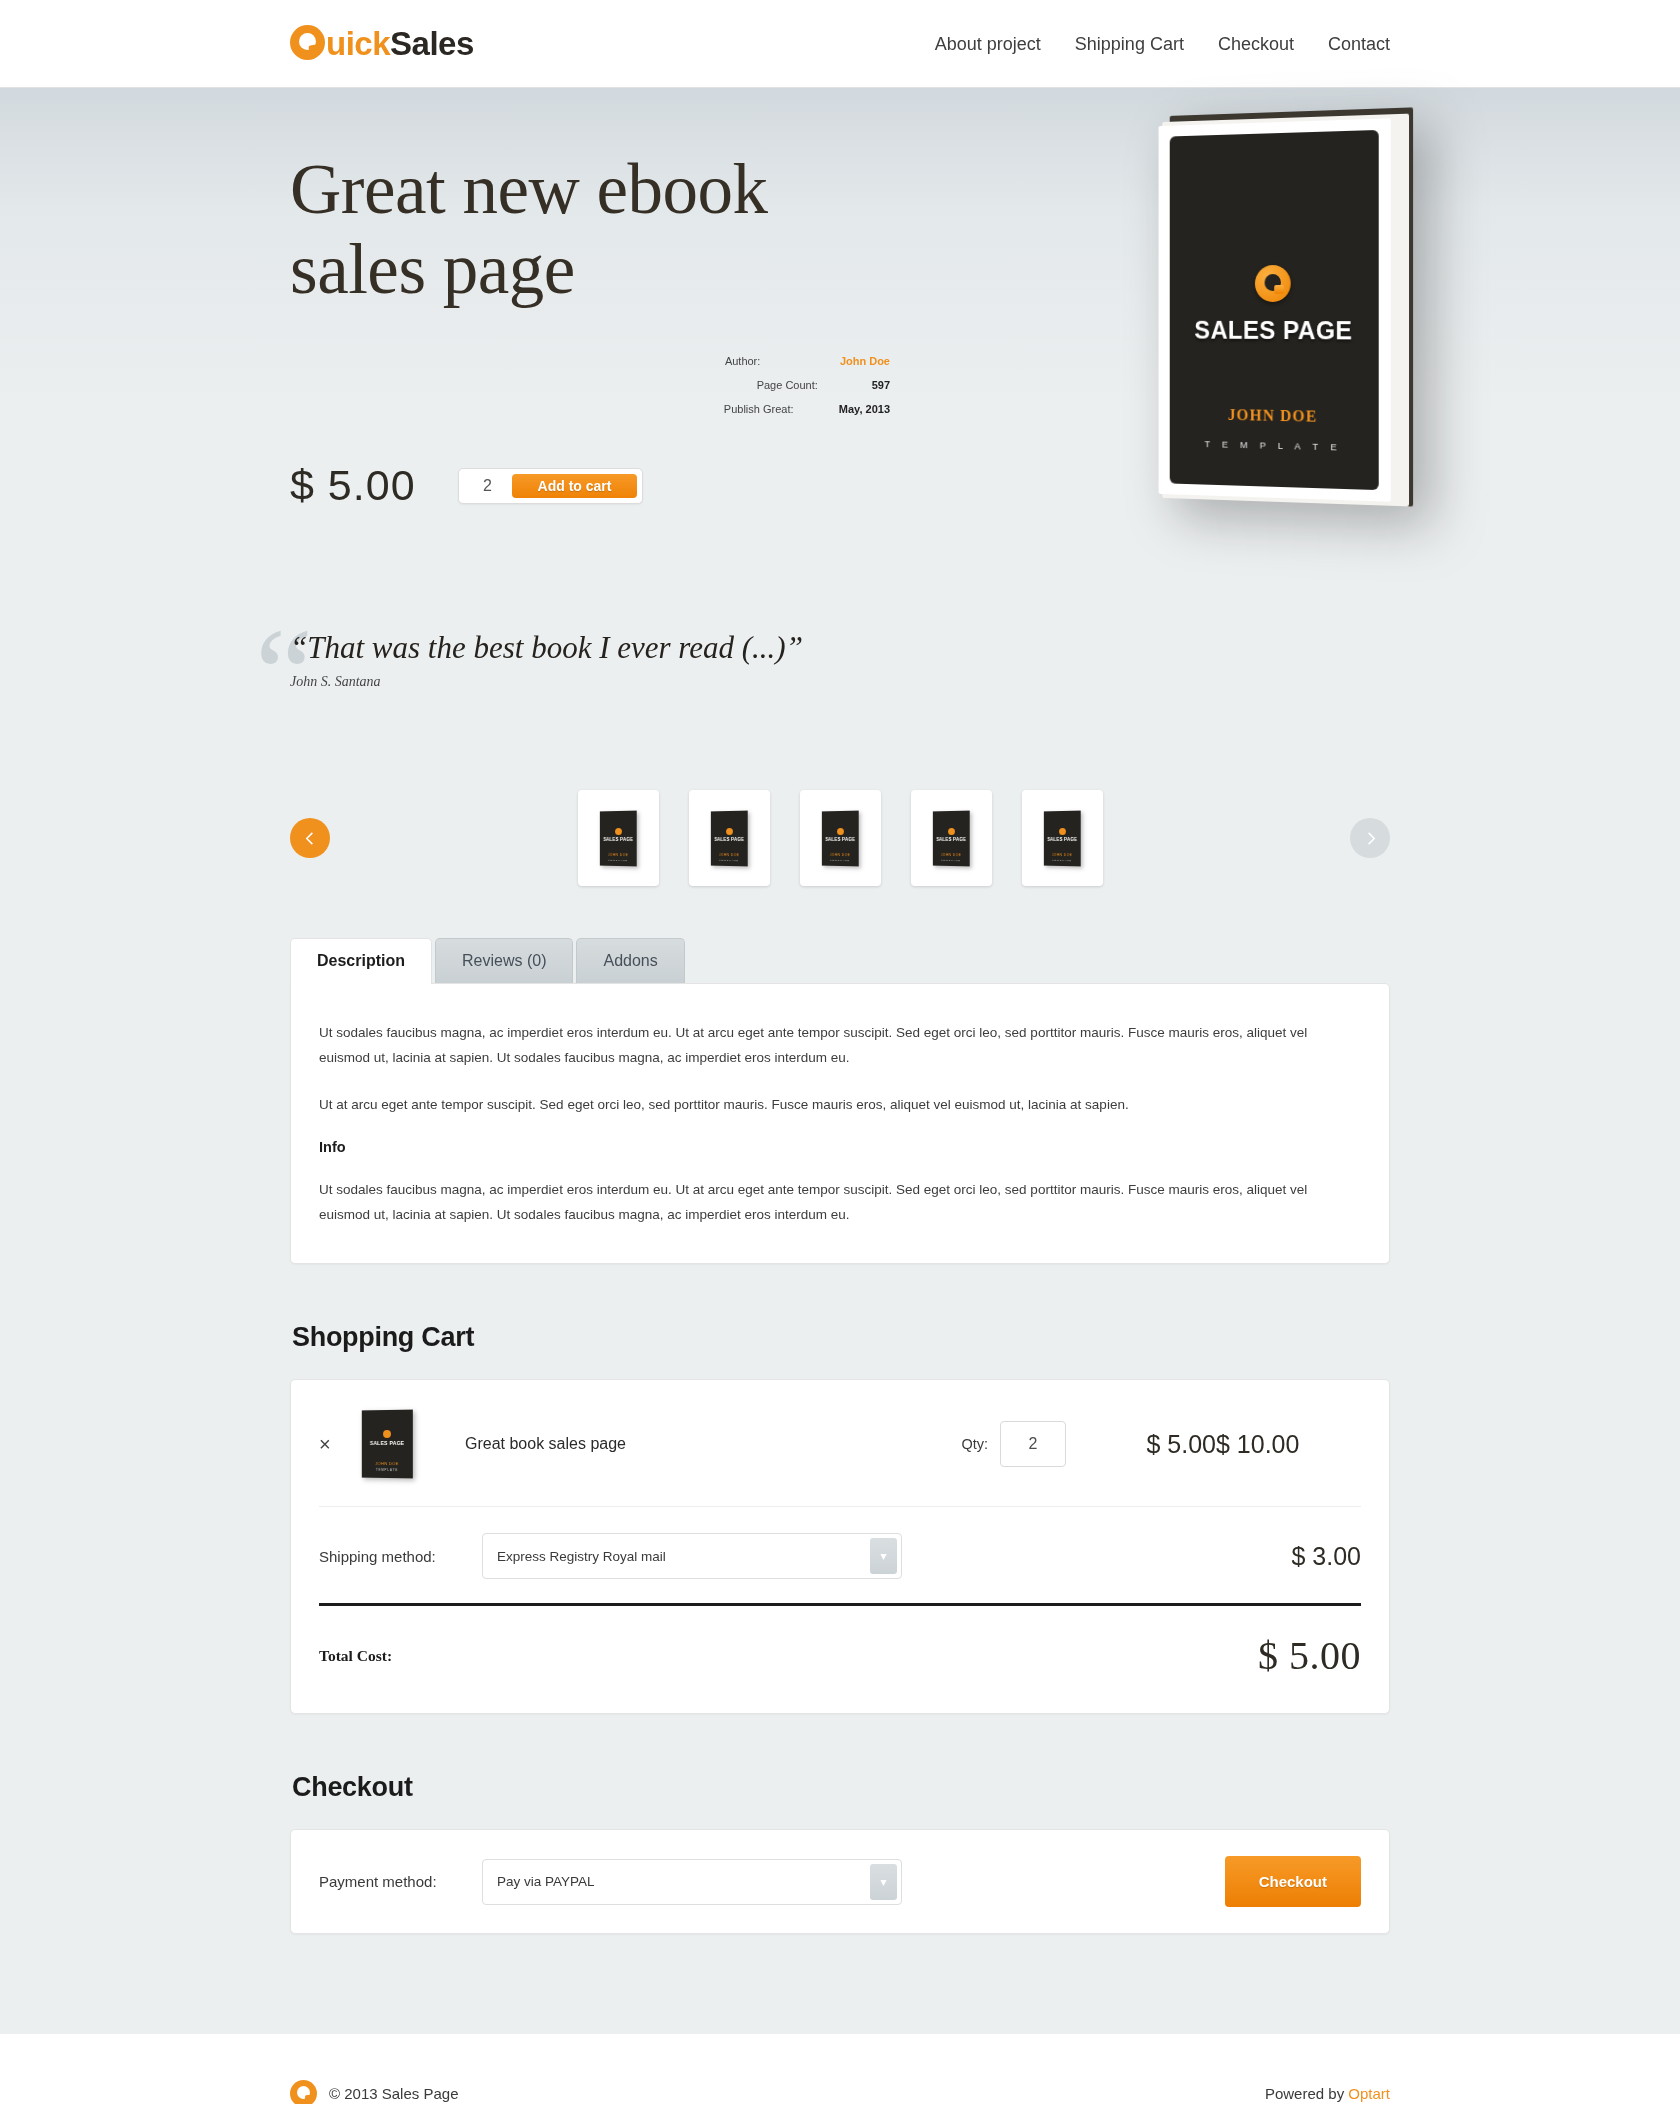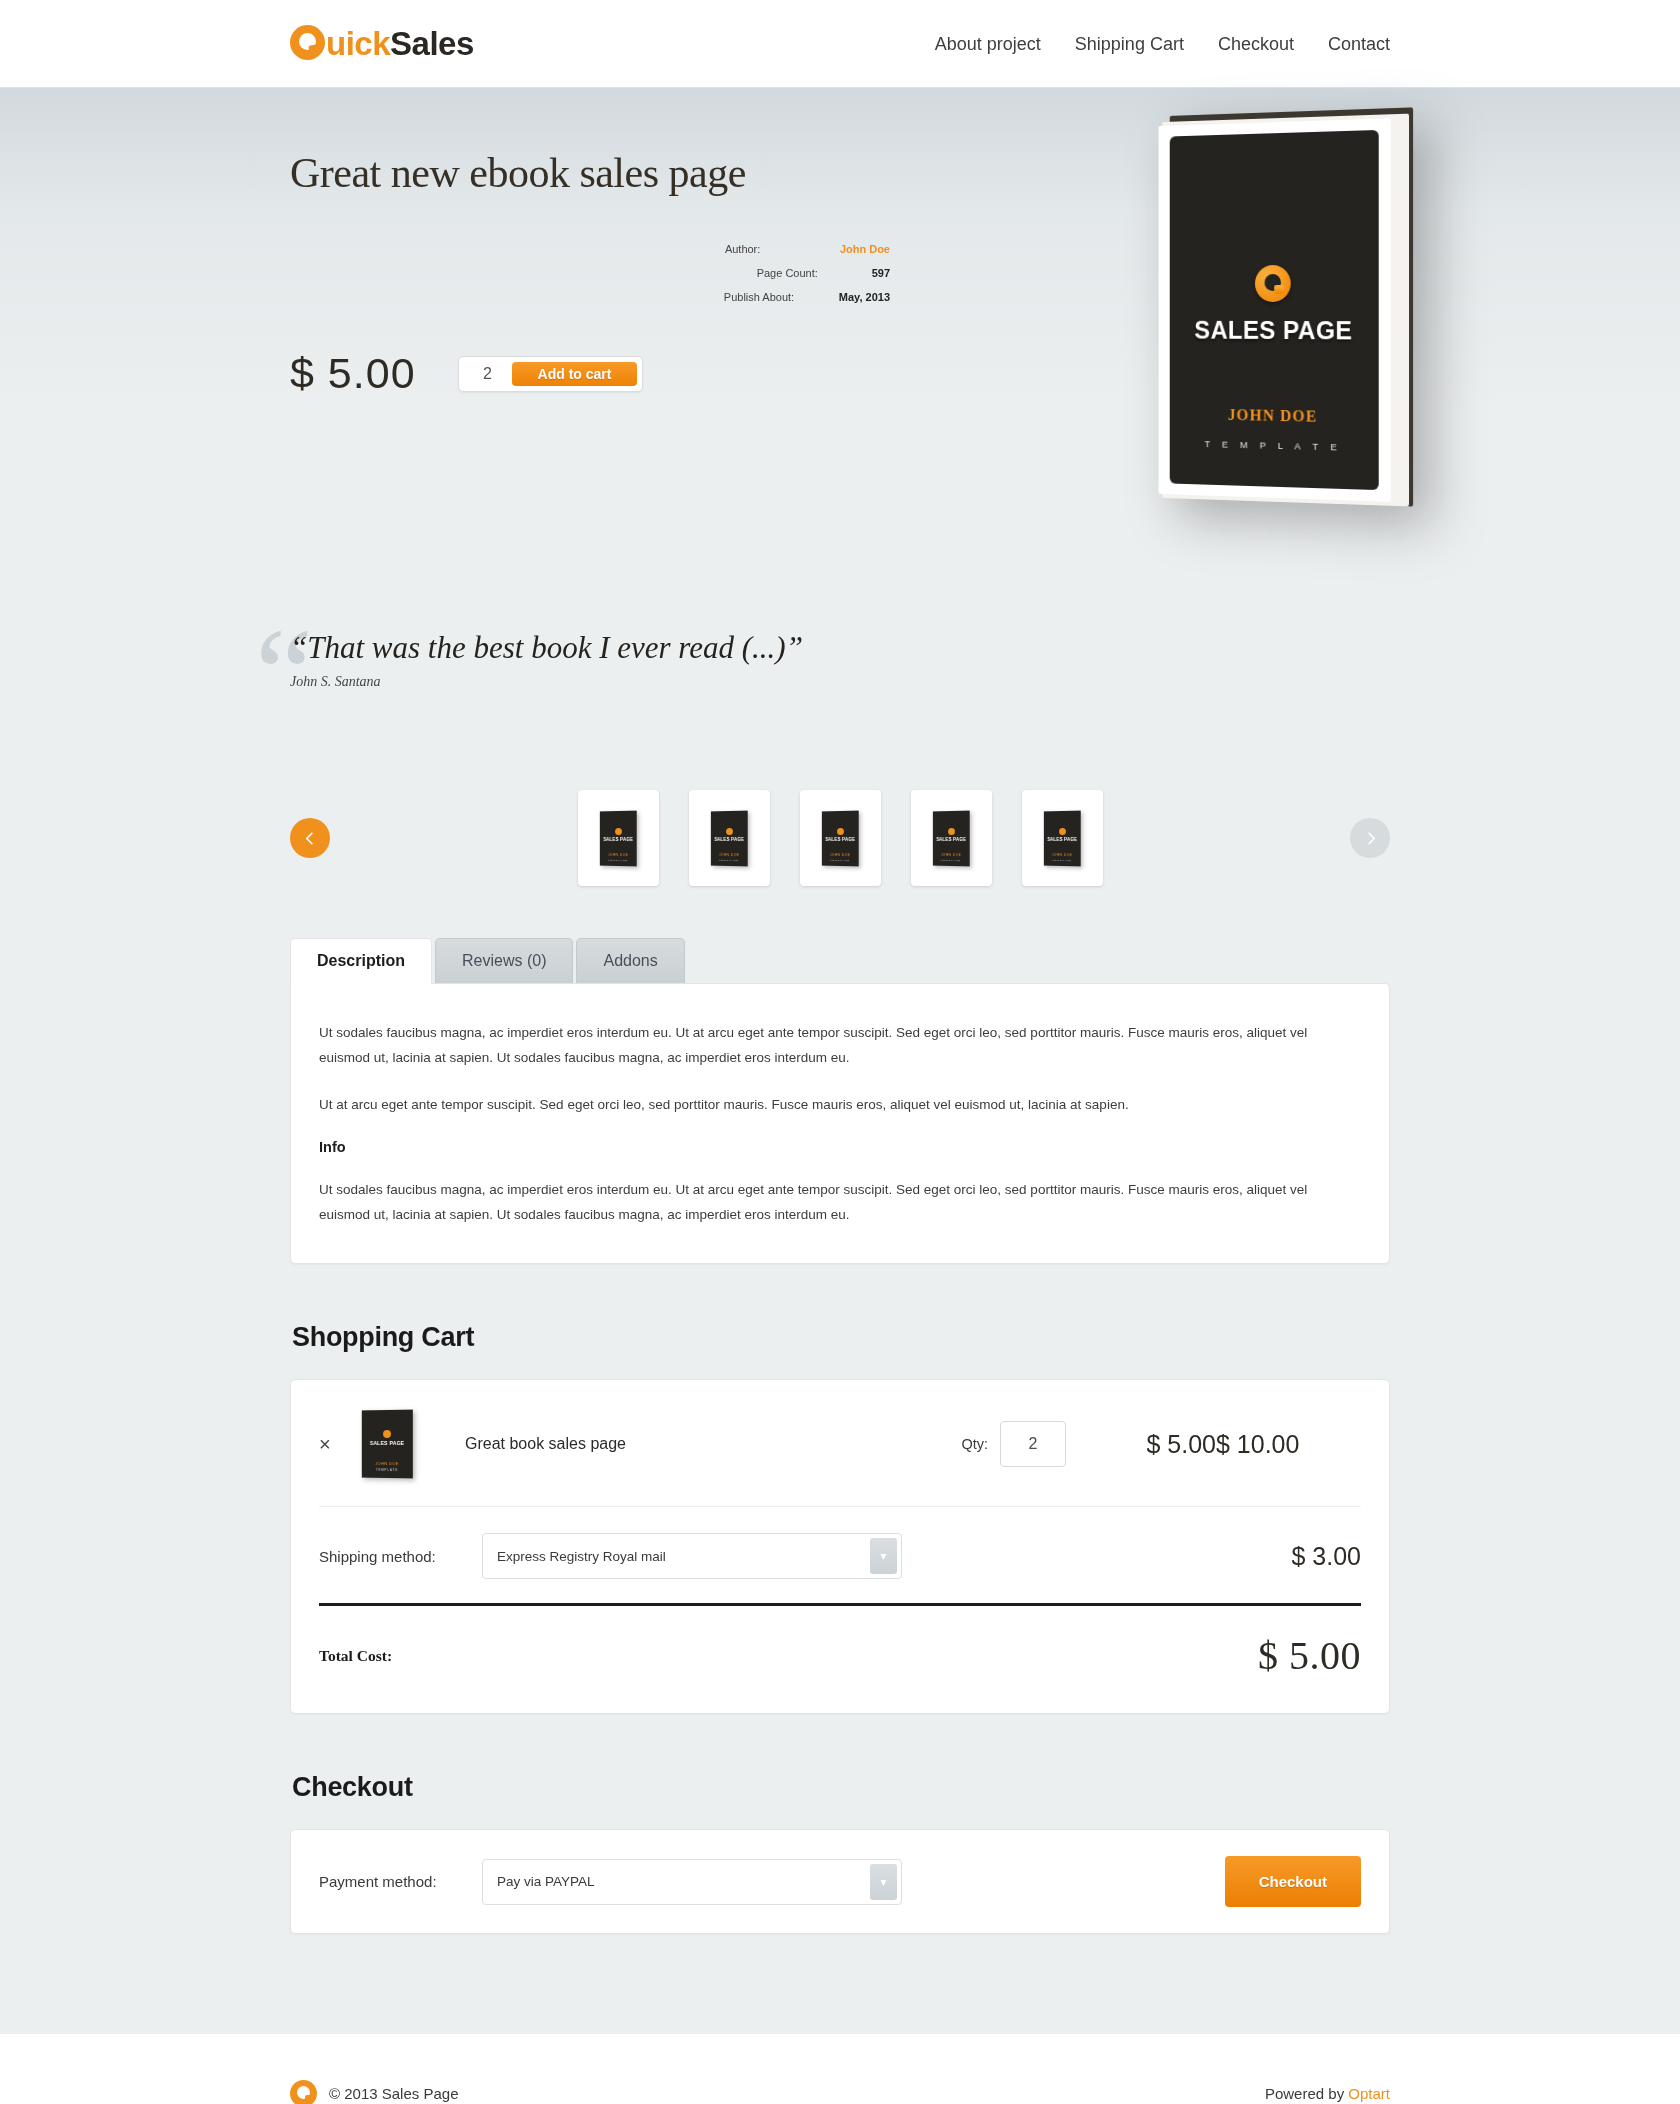--- a/index.html
+++ b/index.html
@@ -51,21 +51,21 @@
   .hero-bg {
     background: linear-gradient(180deg, #d2d9de 0%, #e3e8ea 120px, #eceff0 320px, #eceff0 100%);
     padding-bottom: 0;
   }
   .container { width: 1100px; margin: 0 auto; position: relative; }
 
   .hero { display: flex; padding-top: 62px; position: relative; min-height: 520px; }
   .hero-left { width: 600px; }
   h1.title {
     font-family: "Liberation Serif", serif;
-    font-size: 42px; line-height: 1.12; color: #352f26; font-weight: normal;
+    font-size: 71px; line-height: 1.12; color: #352f26; font-weight: normal;
     letter-spacing: -0.5px;
   }
   .meta { margin-top: 40px; }
   .meta-row { display: flex; font-size: 11px; line-height: 24px; justify-content: flex-end; }
   .meta-label { width: 115px; color: #444; }
   .meta-value { font-weight: bold; color: #222; }
   .meta-value.accent { color: #f0911e; }
 
   .buy-row { display: flex; align-items: center; margin-top: 40px; gap: 42px; }
   .price {
@@ -329,21 +329,21 @@
           <div class="meta">
             <div class="meta-row">
               <span class="meta-label">Author:</span>
               <span class="meta-value accent">John Doe</span>
             </div>
             <div class="meta-row">
               <span class="meta-label">Page Count:</span>
               <span class="meta-value">597</span>
             </div>
             <div class="meta-row">
-              <span class="meta-label">Publish About:</span>
+              <span class="meta-label">Publish Great:</span>
               <span class="meta-value">May, 2013</span>
             </div>
           </div>
 
           <div class="buy-row">
             <div class="price">$ 5.00</div>
             <div class="cart-box">
               <input class="qty-input" value="2" style="">
               <button class="add-btn">Add to cart</button>
             </div>

